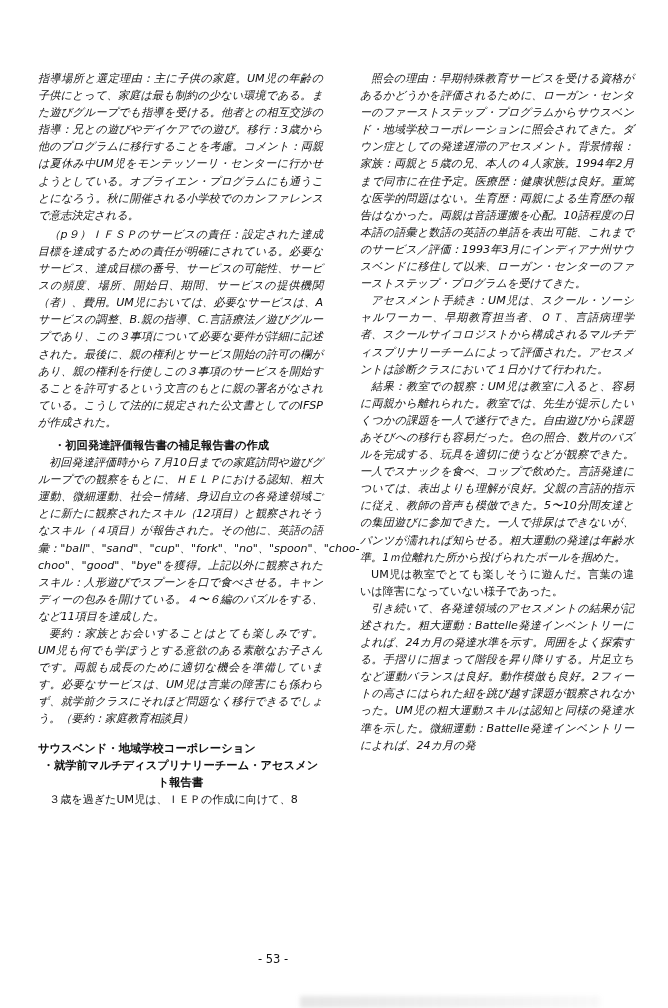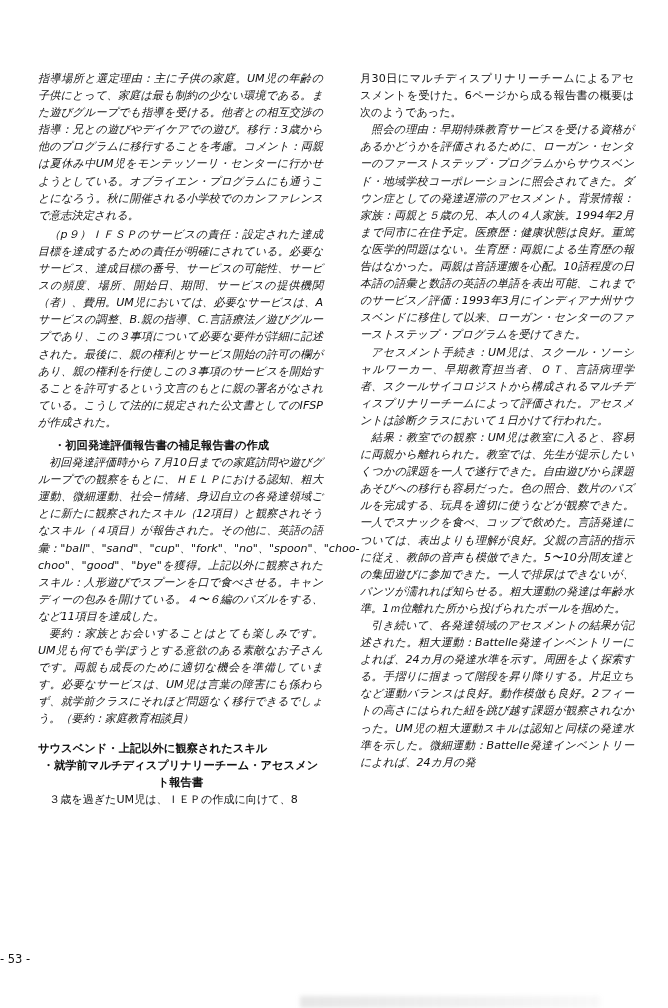--- a/index.html
+++ b/index.html
@@ -72,21 +72,21 @@
     margin: 6px 0 0 16px;
     text-align: left;
   }
   .spacer-sm { height: 5px; }
   .spacer-xs { height: 2px; }
   .pagenum {
     position: absolute;
     left: 0;
     top: 952px;
     width: 546px;
-    text-align: left;
+    text-align: center;
     font-size: 11.5px;
     font-family: "DejaVu Sans", sans-serif;
     color: #111111;
   }
   .bottom-smudge {
     position: absolute;
     left: 300px;
     top: 996px;
     width: 300px;
     height: 12px;
@@ -102,30 +102,30 @@
   <div class="columns">
 
     <div class="col">
       <p class="para ital">指導場所と選定理由：主に子供の家庭。UM児の年齢の子供にとって、家庭は最も制約の少ない環境である。また遊びグループでも指導を受ける。他者との相互交渉の指導：兄との遊びやデイケアでの遊び。移行：3歳から他のプログラムに移行することを考慮。コメント：両親は夏休み中UM児をモンテッソーリ・センターに行かせようとしている。オブライエン・プログラムにも通うことになろう。秋に開催される小学校でのカンファレンスで意志決定される。</p>
       <div class="spacer-xs"></div>
       <p class="para indent ital">（p９）ＩＦＳＰのサービスの責任：設定された達成目標を達成するための責任が明確にされている。必要なサービス、達成目標の番号、サービスの可能性、サービスの頻度、場所、開始日、期間、サービスの提供機関（者）、費用。UM児においては、必要なサービスは、Aサービスの調整、B.親の指導、C.言語療法／遊びグループであり、この３事項について必要な要件が詳細に記述された。最後に、親の権利とサービス開始の許可の欄があり、親の権利を行使しこの３事項のサービスを開始することを許可するという文言のもとに親の署名がなされている。こうして法的に規定された公文書としてのIFSPが作成された。</p>
       <p class="bullet-head">・初回発達評価報告書の補足報告書の作成</p>
       <p class="para indent ital">初回発達評価時から７月10日までの家庭訪問や遊びグループでの観察をもとに、ＨＥＬＰにおける認知、粗大運動、微細運動、社会−情緒、身辺自立の各発達領域ごとに新たに観察されたスキル（12項目）と観察されそうなスキル（４項目）が報告された。その他に、英語の語彙："ball"、"sand"、"cup"、"fork"、"no"、"spoon"、"choo-choo"、"good"、"bye"を獲得。上記以外に観察されたスキル：人形遊びでスプーンを口で食べさせる。キャンディーの包みを開けている。４〜６編のパズルをする、など11項目を達成した。</p>
       <p class="para indent ital">要約：家族とお会いすることはとても楽しみです。UM児も何でも学ぼうとする意欲のある素敵なお子さんです。両親も成長のために適切な機会を準備しています。必要なサービスは、UM児は言葉の障害にも係わらず、就学前クラスにそれほど問題なく移行できるでしょう。（要約：家庭教育相談員）</p>
       <div class="spacer-sm"></div>
-      <p class="heading">サウスベンド・上記以外に観察されたスキル</p>
+      <p class="heading">サウスベンド・地域学校コーポレーション</p>
       <p class="subheading">・就学前マルチディスプリナリーチーム・アセスメント報告書</p>
       <p class="para indent">３歳を過ぎたUM児は、ＩＥＰの作成に向けて、8</p>
     </div>
 
     <div class="col">
-      <p class="para">月30日にマルチディスプリナリーチームによるアセスメントを受けた。6ページから成る報告書の概要は次のようであった。</p>
       <p class="para indent ital">照会の理由：早期特殊教育サービスを受ける資格があるかどうかを評価されるために、ローガン・センターのファーストステップ・プログラムからサウスベンド・地域学校コーポレーションに照会されてきた。ダウン症としての発達遅滞のアセスメント。背景情報：家族：両親と５歳の兄、本人の４人家族。1994年2月まで同市に在住予定。医療歴：健康状態は良好。重篤な医学的問題はない。生育歴：両親による生育歴の報告はなかった。両親は音語運搬を心配。10語程度の日本語の語彙と数語の英語の単語を表出可能、これまでのサービス／評価：1993年3月にインディアナ州サウスベンドに移住して以来、ローガン・センターのファーストステップ・プログラムを受けてきた。</p>
       <p class="para indent ital">アセスメント手続き：UM児は、スクール・ソーシャルワーカー、早期教育担当者、ＯＴ、言語病理学者、スクールサイコロジストから構成されるマルチディスプリナリーチームによって評価された。アセスメントは診断クラスにおいて１日かけて行われた。</p>
       <p class="para indent ital">結果：教室での観察：UM児は教室に入ると、容易に両親から離れられた。教室では、先生が提示したいくつかの課題を一人で遂行できた。自由遊びから課題あそびへの移行も容易だった。色の照合、数片のパズルを完成する、玩具を適切に使うなどが観察できた。一人でスナックを食べ、コップで飲めた。言語発達については、表出よりも理解が良好。父親の言語的指示に従え、教師の音声も模倣できた。5〜10分間友達との集団遊びに参加できた。一人で排尿はできないが、パンツが濡れれば知らせる。粗大運動の発達は年齢水準。1ｍ位離れた所から投げられたボールを掴めた。</p>
+      <p class="para indent">UM児は教室でとても楽しそうに遊んだ。言葉の違いは障害になっていない様子であった。</p>
       <p class="para indent ital">引き続いて、各発達領域のアセスメントの結果が記述された。粗大運動：Battelle発達インベントリーによれば、24カ月の発達水準を示す。周囲をよく探索する。手摺りに掴まって階段を昇り降りする。片足立ちなど運動バランスは良好。動作模倣も良好。2フィートの高さにはられた紐を跳び越す課題が観察されなかった。UM児の粗大運動スキルは認知と同様の発達水準を示した。微細運動：Battelle発達インベントリーによれば、24カ月の発</p>
     </div>
 
   </div>
 
   <div class="pagenum">- 53 -</div>
   <div class="bottom-smudge"></div>
 
 </div>
 

